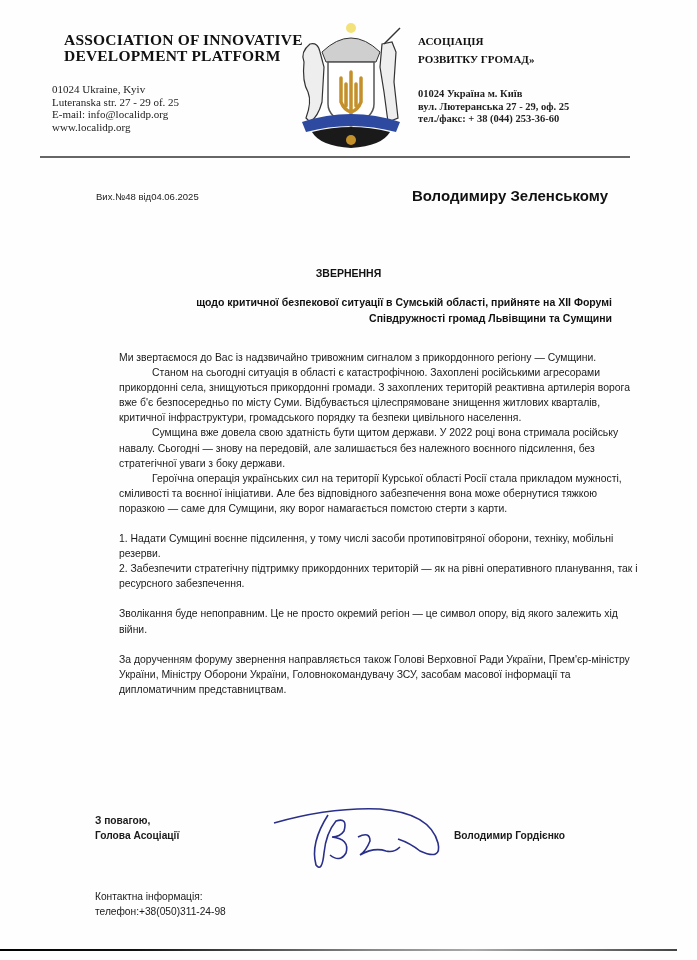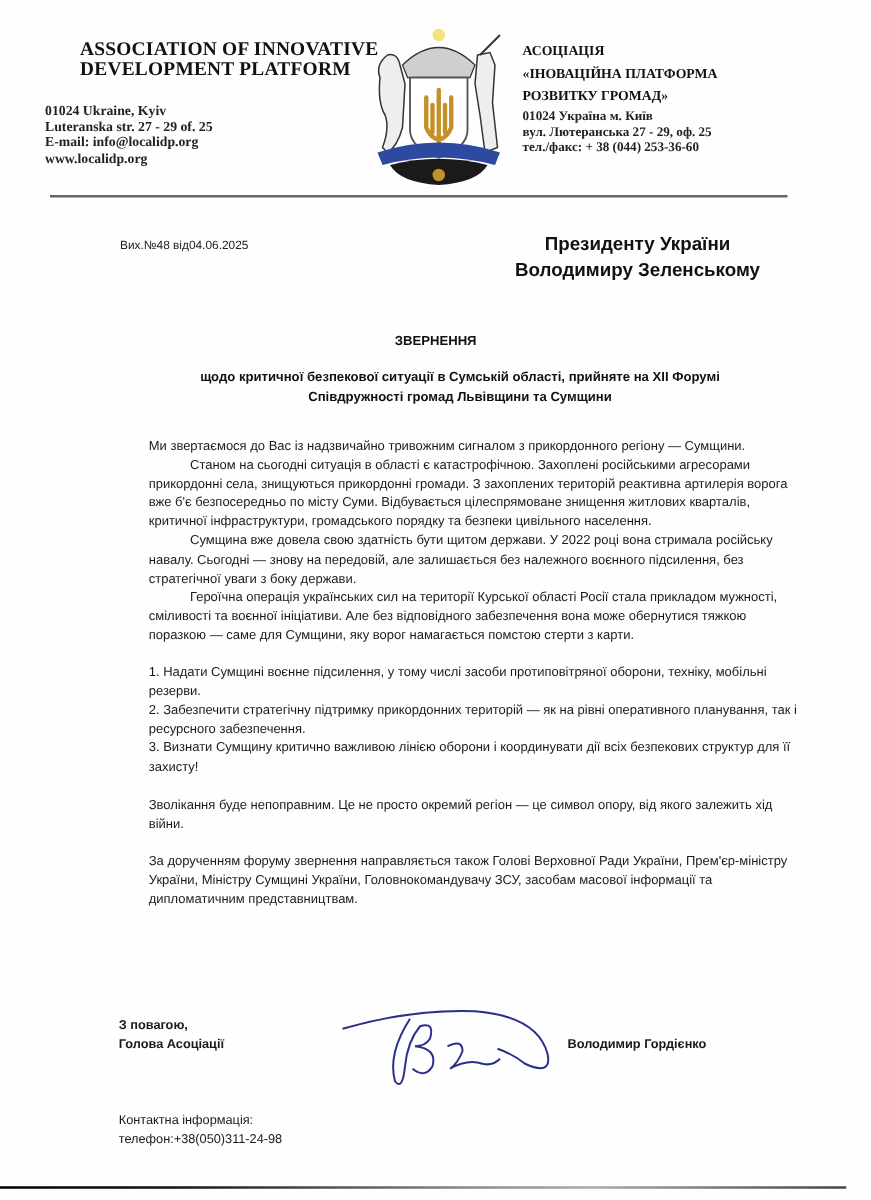--- a/index.html
+++ b/index.html
@@ -6,21 +6,21 @@
   body {
     width:697px; height:960px; background:#fefefe; position:relative; overflow:hidden;
     font-family:"DejaVu Serif", serif; color:#111;
   }
   .abs { position:absolute; }
   .hdr-en-title {
     left:40px; top:32px; font-family:"Liberation Serif", serif; font-weight:bold;
     font-size:15.5px; line-height:16px; letter-spacing:0.2px; color:#111;margin-left:24px;
   }
   .hdr-en-addr {
-    left:36px; top:83px; font-family:"Liberation Serif", serif; font-weight:bold;
+    left:52px; top:83px; font-family:"Liberation Serif", serif; font-weight:normal;
     font-size:11px; line-height:12.5px; color:#222;
   }
   .hdr-ua-title {
     left:418px; top:32px; font-family:"Liberation Serif", serif; font-weight:bold;
     font-size:11px; line-height:18px; color:#111;
   }
   .hdr-ua-addr {
     left:418px; top:88px; font-family:"Liberation Serif", serif; font-weight:bold;
     font-size:10.5px; line-height:12.5px; color:#222;
   }
@@ -29,21 +29,21 @@
   .outno { left:96px; top:191px; font-family:"Liberation Sans", sans-serif; font-size:9.5px; color:#222; }
   .addressee {
     left:395px; top:185px; width:230px; text-align:center;
     font-family:"Liberation Sans", sans-serif; font-weight:bold; font-size:15px; line-height:21px; color:#111;
   }
   .doc-title {
     left:0; width:697px; top:267px; text-align:center;
     font-family:"Liberation Sans", sans-serif; font-weight:bold; font-size:10.5px; color:#111;
   }
   .doc-subtitle {
-    left:108px; width:520px; top:294px; text-align:center;
+    left:92px; width:520px; top:294px; text-align:right;
     font-family:"Liberation Sans", sans-serif; font-weight:bold; font-size:10.5px; line-height:16px; color:#111;
   }
   .body-text {
     left:95px; top:350px; width:520px;
     font-family:"Liberation Sans", sans-serif; font-size:10.4px; line-height:15.1px; color:#1a1a1a;margin-left:24px;
   }
   .body-text p { margin:0; }
   .body-text .indent { text-indent:33px; }
   .body-text .gap { height:15px; }
   .sign-left {
@@ -86,57 +86,54 @@
   <line x1="92" y1="22" x2="108" y2="6" stroke="#333" stroke-width="1.5"></line>
   <path d="M36 40 L82 40 L82 82 Q82 96 59 104 Q36 96 36 82 Z" fill="#fff" stroke="#555" stroke-width="1.5"></path>
   <path d="M59 50 L59 92 M49 56 L49 80 Q52 88 59 90 Q66 88 69 80 L69 56 M54 62 L54 84 M64 62 L64 84" stroke="#c4902a" stroke-width="3.5" fill="none" stroke-linecap="round"></path>
   <path d="M10 100 Q59 84 108 100 L104 110 Q59 98 14 110 Z" fill="#2d4aa0"></path>
   <path d="M20 110 Q59 100 98 110 Q90 124 59 126 Q28 124 20 110 Z" fill="#1a1a1a"></path>
   <circle cx="59" cy="118" r="5" fill="#c4902a"></circle>
 </svg>
 
 <div class="abs hdr-ua-title">
   <div>АСОЦІАЦІЯ</div>
-  <div>«ІНОВАЦІЙНА ПЛАТФОРМА</div>
   <div>РОЗВИТКУ ГРОМАД»</div>
 </div>
 <div class="abs hdr-ua-addr">
   <div>01024 Україна м. Київ</div>
   <div>вул. Лютеранська 27 - 29, оф. 25</div>
   <div>тел./факс: + 38 (044) 253-36-60</div>
 </div>
 
 <div class="abs hdr-rule"></div>
 
 <div class="abs outno">Вих.№48 від04.06.2025</div>
 
 <div class="abs addressee">
-  <div>Президенту України</div>
   <div>Володимиру Зеленському</div>
 </div>
 
 <div class="abs doc-title">ЗВЕРНЕННЯ</div>
 <div class="abs doc-subtitle">
   <div>щодо критичної безпекової ситуації в Сумській області, прийняте на XII Форумі</div>
   <div>Співдружності громад Львівщини та Сумщини</div>
 </div>
 
 <div class="abs body-text">
   <p>Ми звертаємося до Вас із надзвичайно тривожним сигналом з прикордонного регіону — Сумщини.</p>
   <p class="indent">Станом на сьогодні ситуація в області є катастрофічною. Захоплені російськими агресорами прикордонні села, знищуються прикордонні громади. З захоплених територій реактивна артилерія ворога вже б'є безпосередньо по місту Суми. Відбувається цілеспрямоване знищення житлових кварталів, критичної інфраструктури, громадського порядку та безпеки цивільного населення.</p>
   <p class="indent">Сумщина вже довела свою здатність бути щитом держави. У 2022 році вона стримала російську навалу. Сьогодні — знову на передовій, але залишається без належного воєнного підсилення, без стратегічної уваги з боку держави.</p>
   <p class="indent">Героїчна операція українських сил на території Курської області Росії стала прикладом мужності, сміливості та воєнної ініціативи. Але без відповідного забезпечення вона може обернутися тяжкою поразкою — саме для Сумщини, яку ворог намагається помстою стерти з карти.</p>
   <div class="gap"></div>
   <p>1. Надати Сумщині воєнне підсилення, у тому числі засоби протиповітряної оборони, техніку, мобільні резерви.</p>
   <p>2. Забезпечити стратегічну підтримку прикордонних територій — як на рівні оперативного планування, так і ресурсного забезпечення.</p>
-  <p>3. Визнати Сумщину критично важливою лінією оборони і координувати дії всіх безпекових структур для її захисту!</p>
   <div class="gap"></div>
   <p>Зволікання буде непоправним. Це не просто окремий регіон — це символ опору, від якого залежить хід війни.</p>
   <div class="gap"></div>
-  <p>За дорученням форуму звернення направляється також Голові Верховної Ради України, Прем'єр-міністру України, Міністру Сумщині України, Головнокомандувачу ЗСУ, засобам масової інформації та дипломатичним представництвам.</p>
+  <p>За дорученням форуму звернення направляється також Голові Верховної Ради України, Прем'єр-міністру України, Міністру Оборони України, Головнокомандувачу ЗСУ, засобам масової інформації та дипломатичним представництвам.</p>
 </div>
 
 <div class="abs sign-left">
   <div>З повагою,</div>
   <div>Голова Асоціації</div>
 </div>
 
 <svg class="abs signature" viewBox="0 0 180 70">
   <path d="M4 20 Q60 4 110 6 Q160 10 168 40 Q172 58 150 48 Q140 40 128 36" stroke="#2a2f8a" stroke-width="1.6" fill="none"></path>
   <path d="M58 12 Q40 40 46 62 Q52 70 54 50 Q56 30 66 18 Q78 14 74 28 Q70 34 62 34 Q80 36 76 50 Q70 60 60 52" stroke="#2a2f8a" stroke-width="1.6" fill="none"></path>

